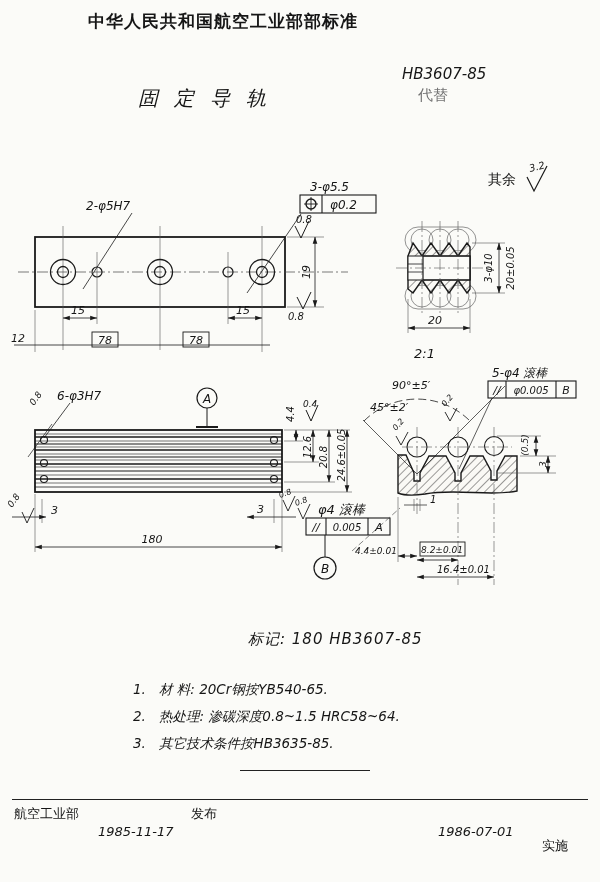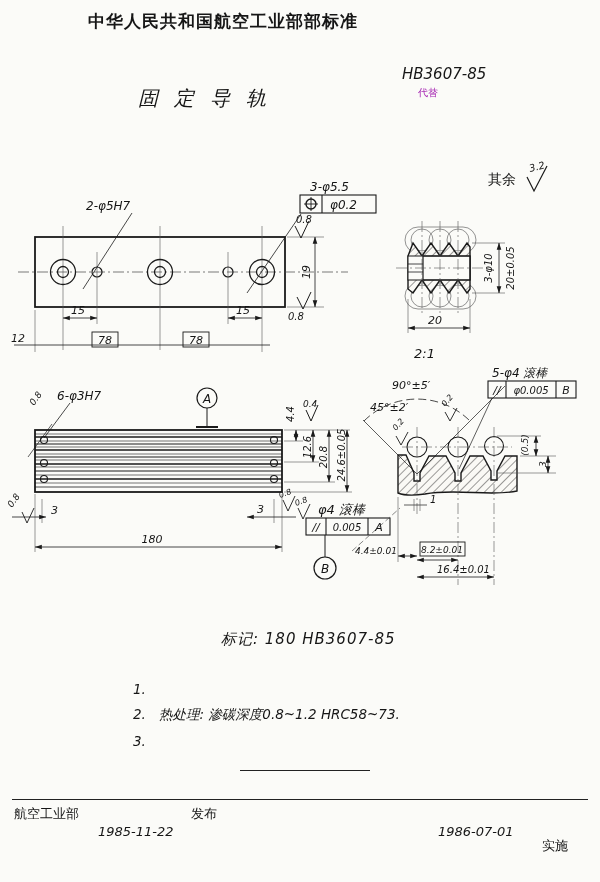--- a/index.html
+++ b/index.html
@@ -4,22 +4,22 @@
 <style>
   html,body{margin:0;padding:0;background:#e9e9e6;}
   .page{position:relative;width:600px;height:882px;margin:0 auto;background:#fbfbf8;
         font-family:"DejaVu Sans",sans-serif;color:#161616;overflow:hidden;}
   .abs{position:absolute;white-space:nowrap;}
   .hw{font-style:italic;margin-top:19px;}
   .bold{font-weight:normal;}
   .hdr-org{left:88px;top:10px;font-size:17px;font-weight:bold;letter-spacing:1px;}
   .hdr-code{left:402px;top:46px;font-size:15px;}
   .hdr-title{left:138px;top:66px;font-size:20px;letter-spacing:16px;}
-  .hdr-repl{left:418px;top:86px;font-size:10px;color:#a21caf;}
-  .marking{left:221px;top:611px;font-size:15px;letter-spacing:1px;text-align:center;}
+  .hdr-repl{left:418px;top:86px;font-size:15px;color:#737373;}
+  .marking{left:248px;top:611px;font-size:15px;letter-spacing:1px;text-align:center;}
   .notes{left:133px;top:662px;font-size:13.5px;}
   .note-row{display:flex;margin-bottom:9px;}
   .note-num{width:26px;}
   .rule-short{left:240px;top:770px;width:130px;border-top:1.5px solid #222;height:0;}
   .rule-footer{left:12px;top:799px;width:576px;border-top:1.5px solid #222;height:0;}
   .ft{top:805px;font-size:13px;}
   svg{position:absolute;left:0;top:0;}
   svg text{font-family:"DejaVu Sans",sans-serif;fill:#151515;}
   .dim{font-size:10px;font-style:italic;}
   .dim11{font-size:11px;font-style:italic;}
@@ -298,32 +298,34 @@
     <text class="dim9" x="355" y="554">4.4±0.01</text>
     <text class="dim9" x="442" y="553" text-anchor="middle">8.2±0.01</text>
     <text class="dim" x="437" y="573">16.4±0.01</text>
   </svg>
 
   <div class="abs marking hw">标记: 180  HB3607-85</div>
 
   <div class="abs notes hw">
     <div class="note-row">
       <span class="note-num">1.</span>
+      <span>材 料: 20Cr钢按YB540-65.</span>
     </div>
     <div class="note-row">
       <span class="note-num">2.</span>
-      <span>热处理: 渗碳深度0.8~1.2  HRC58~73.</span>
+      <span>热处理: 渗碳深度0.8~1.5  HRC58~64.</span>
     </div>
     <div class="note-row">
       <span class="note-num">3.</span>
+      <span>其它技术条件按HB3635-85.</span>
     </div>
   </div>
 
   <div class="abs rule-short"></div>
   <div class="abs rule-footer"></div>
 
   <div class="abs ft bold" style="left:14px;">航空工业部</div>
-  <div class="abs ft hw" style="left:98px;">1985-11-22</div>
+  <div class="abs ft hw" style="left:98px;">1985-11-17</div>
   <div class="abs ft bold" style="left:191px;">发布</div>
   <div class="abs ft hw" style="left:438px;">1986-07-01</div>
   <div class="abs ft bold" style="left:542px;margin-top:32px;">实施</div>
 
 </div>
 
 </body></html>

